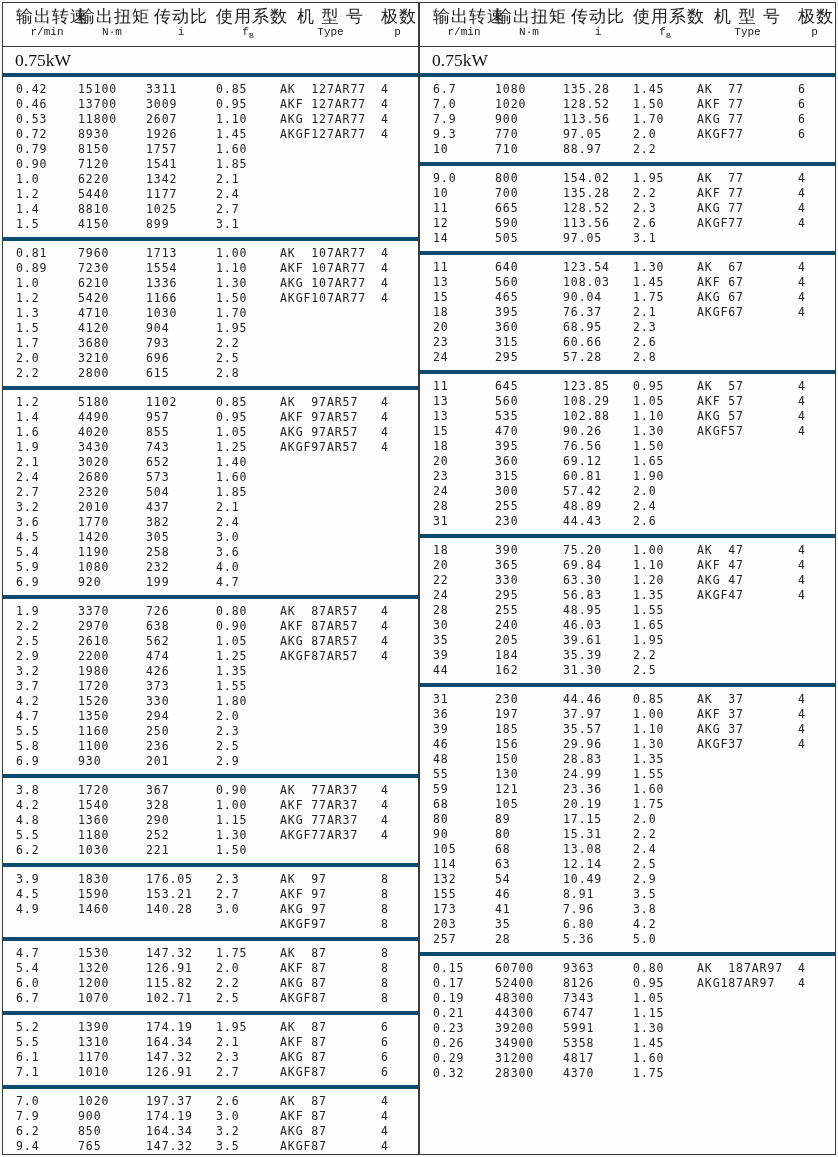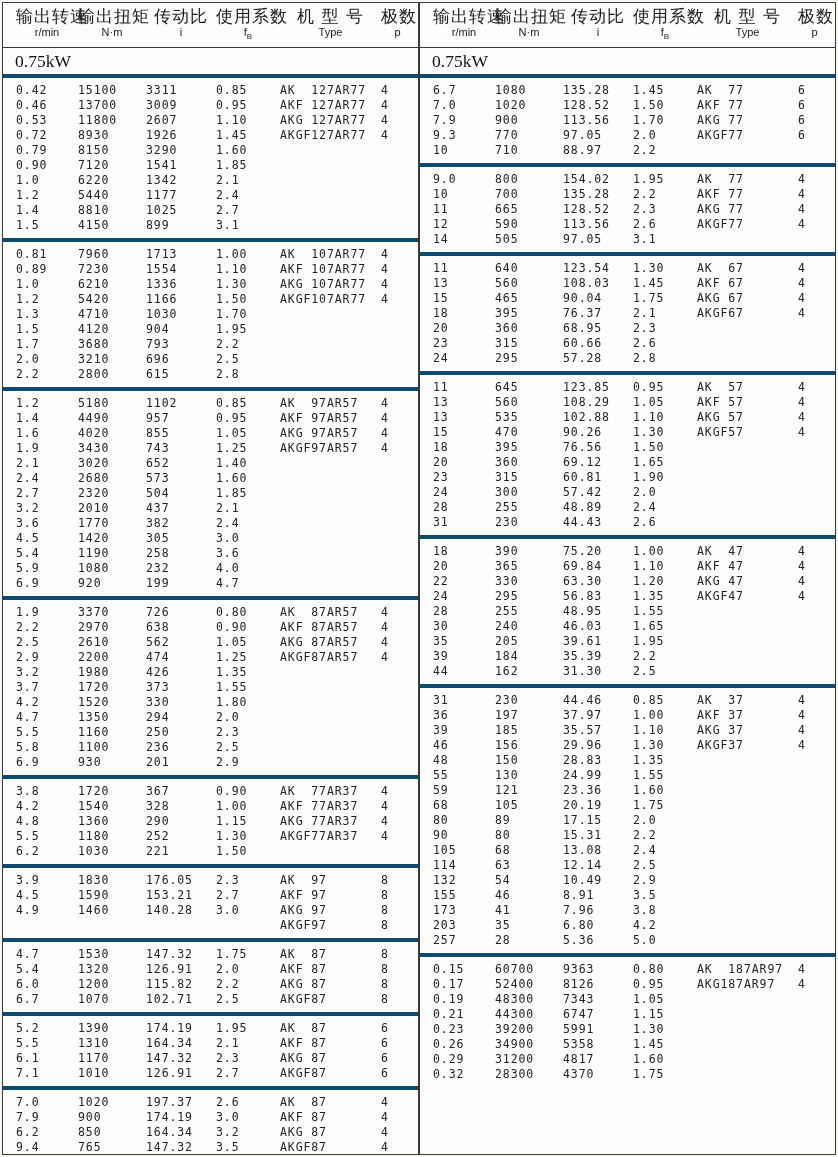--- a/index.html
+++ b/index.html
@@ -34,21 +34,21 @@
     flex: 0 0 auto;
   }
   .hcell { text-align: center; }
   .hlabel {
     font-family: "DejaVu Sans", sans-serif;
     font-size: 17px; letter-spacing: 1px;
     color: #1b1b1b; line-height: 16px;
     white-space: pre;
   }
   .hunit {
-    font-family: Liberation Sans, sans-serif;
+    font-family: Liberation Mono, monospace;
     font-size: 11px; color: #1b1b1b;
     margin-top: 2px; line-height: 13px;
   }
   .hunit sub { font-size: 8px; }
 
   .tbody { flex: 1 1 auto; overflow: hidden; display: flex; flex-direction: column; }
   .tbody > * + * { border-top: 4px solid #0c4a6e; }
 
   .power {
     font-family: "Liberation Serif", serif;
@@ -129,21 +129,21 @@
             <span class="cell c0">0.72</span>
             <span class="cell c1">8930</span>
             <span class="cell c2">1926</span>
             <span class="cell c3">1.45</span>
             <span class="cell c4">AKGF127AR77</span>
             <span class="cell c5">4</span>
           </div>
           <div class="row grid6">
             <span class="cell c0">0.79</span>
             <span class="cell c1">8150</span>
-            <span class="cell c2">3290</span>
+            <span class="cell c2">1757</span>
             <span class="cell c3">1.60</span>
             <span class="cell c4"></span>
             <span class="cell c5"></span>
           </div>
           <div class="row grid6">
             <span class="cell c0">0.90</span>
             <span class="cell c1">7120</span>
             <span class="cell c2">1541</span>
             <span class="cell c3">1.85</span>
             <span class="cell c4"></span>

